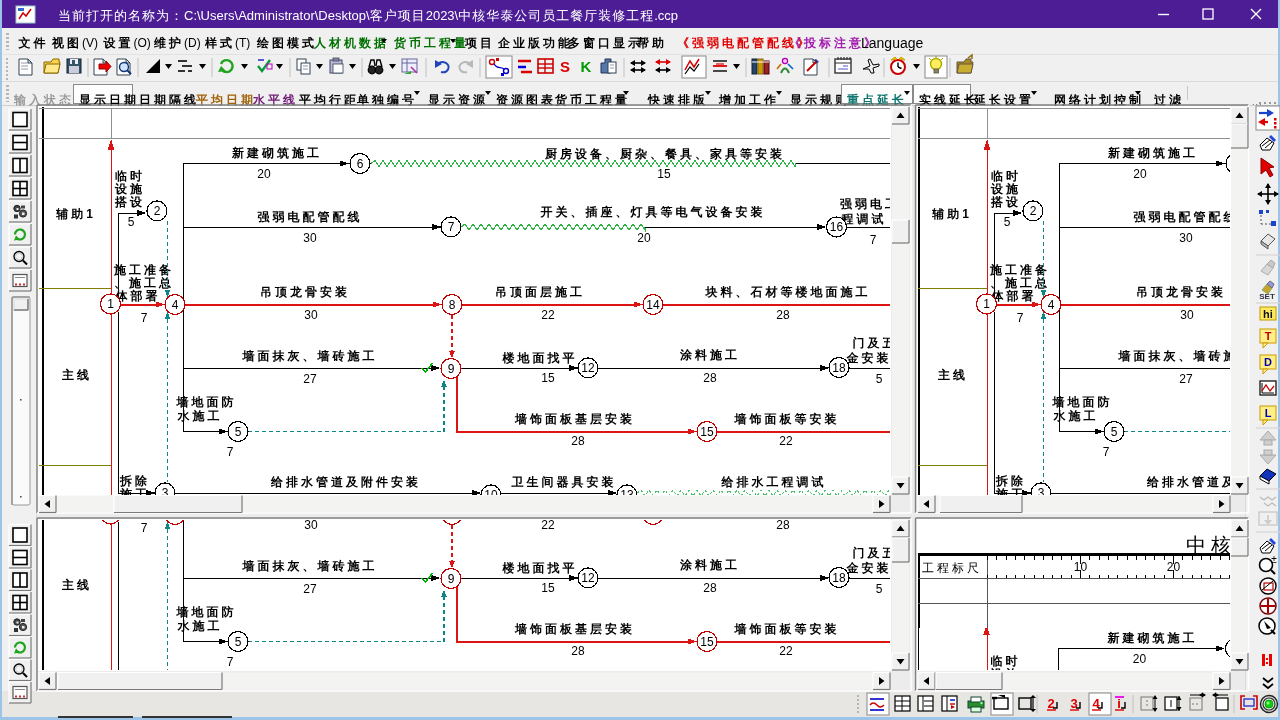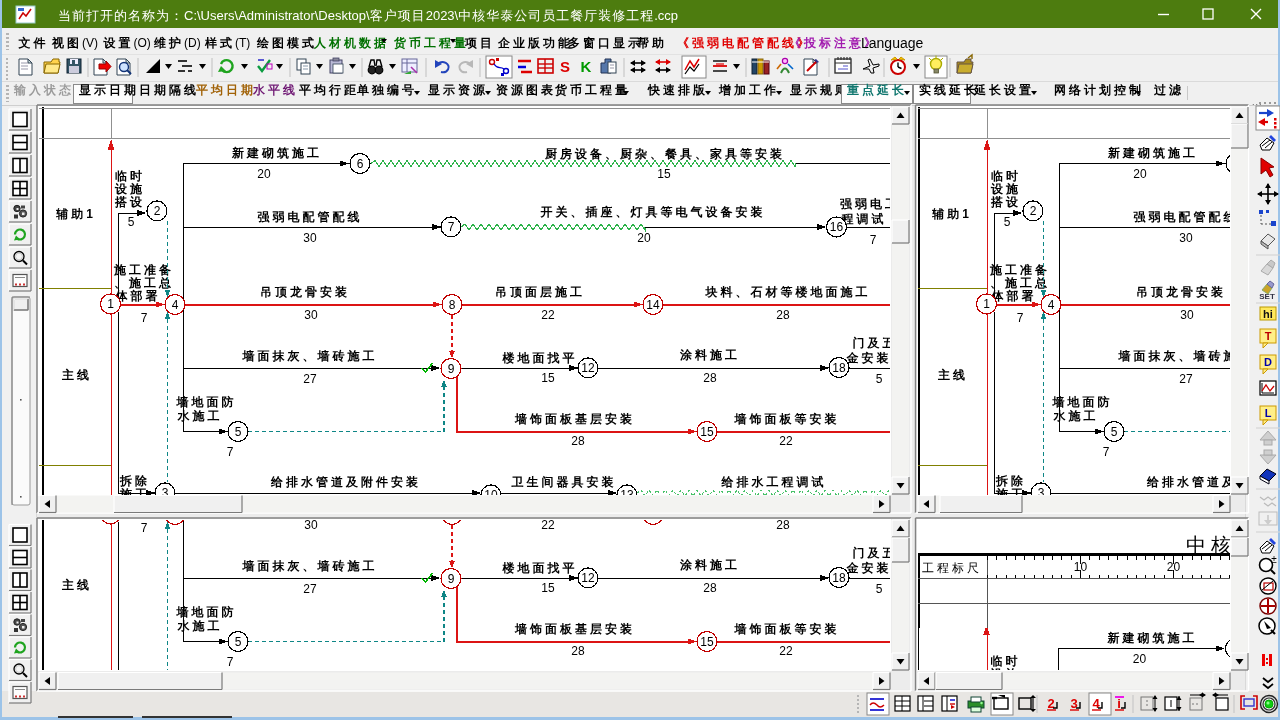--- a/index.html
+++ b/index.html
@@ -1,25 +1,25 @@
 <!DOCTYPE html>
 <html><head><meta charset="utf-8">
 <style>
 *{margin:0;padding:0;box-sizing:border-box}
 body{width:1280px;height:720px;overflow:hidden;font-family:"Liberation Sans",sans-serif;background:#e8e6e3}
 #win{position:absolute;inset:0;border-left:2px solid #9cc3e8;border-right:2px solid #9cc3e8;border-bottom:3px solid #9cc3e8}
 .cj{letter-spacing:3px;font-weight:bold}
 .cjt{letter-spacing:1px}
-#title{position:absolute;left:0;top:0;width:100%;height:28px;background:#4d7c0f;color:#fff;font-size:13px}
+#title{position:absolute;left:0;top:0;width:100%;height:28px;background:#4c1d95;color:#fff;font-size:13px}
 #title .tt{position:absolute;left:56px;top:7px;white-space:pre}
 #menu{position:absolute;left:0;top:28px;width:100%;height:27px;background:#f0f0f0;border-bottom:1px solid #e2e2e2}
 .mi{position:absolute;top:7px;font-size:12px;white-space:pre}
 #tb1{position:absolute;left:0;top:55px;width:100%;height:27px;background:#f0f0f0;border-bottom:1px solid #dadada}
 #tb2{position:absolute;left:0;top:82px;width:100%;height:24px;background:#f0f0f0;border-bottom:1px solid #cfcfcf}
-.t2{position:absolute;top:0;font-size:12px;white-space:pre}
+.t2{position:absolute;top:10px;font-size:12px;white-space:pre}
 .t2box{position:absolute;top:2px;height:20px;background:#fdfdfd;border:1px solid #8a8a8a}
 .grip{position:absolute;left:4px;width:3px;height:17px;background:repeating-linear-gradient(#b5b5b5 0 2px,transparent 2px 4px)}
 .dd{position:absolute;width:0;height:0;border-left:3.5px solid transparent;border-right:3.5px solid transparent;border-top:4px solid #000}
 #main{position:absolute;left:0;top:106px;width:100%;height:585px;background:#ebebeb}
 #lbar{position:absolute;left:0;top:106px;width:35px;height:585px;background:#f0f0f0;border-right:1px solid #d9d9d9}
 #rbar{position:absolute;right:0;top:106px;width:33px;height:585px;background:#f0f0f0;border-left:1px solid #d9d9d9}
 #status{position:absolute;left:0;top:691px;width:100%;height:27px;background:#f0f0f0;border-top:1px solid #d2d2d2}
 .sbox{position:absolute;top:2px;height:21px;background:#f4f4f4;border:1px solid #a5a5a5;border-bottom-color:#fff;border-right-color:#fff}
 .stx{position:absolute;top:6px;font-size:12px;white-space:pre}
 svg{position:absolute;left:0;top:0}

